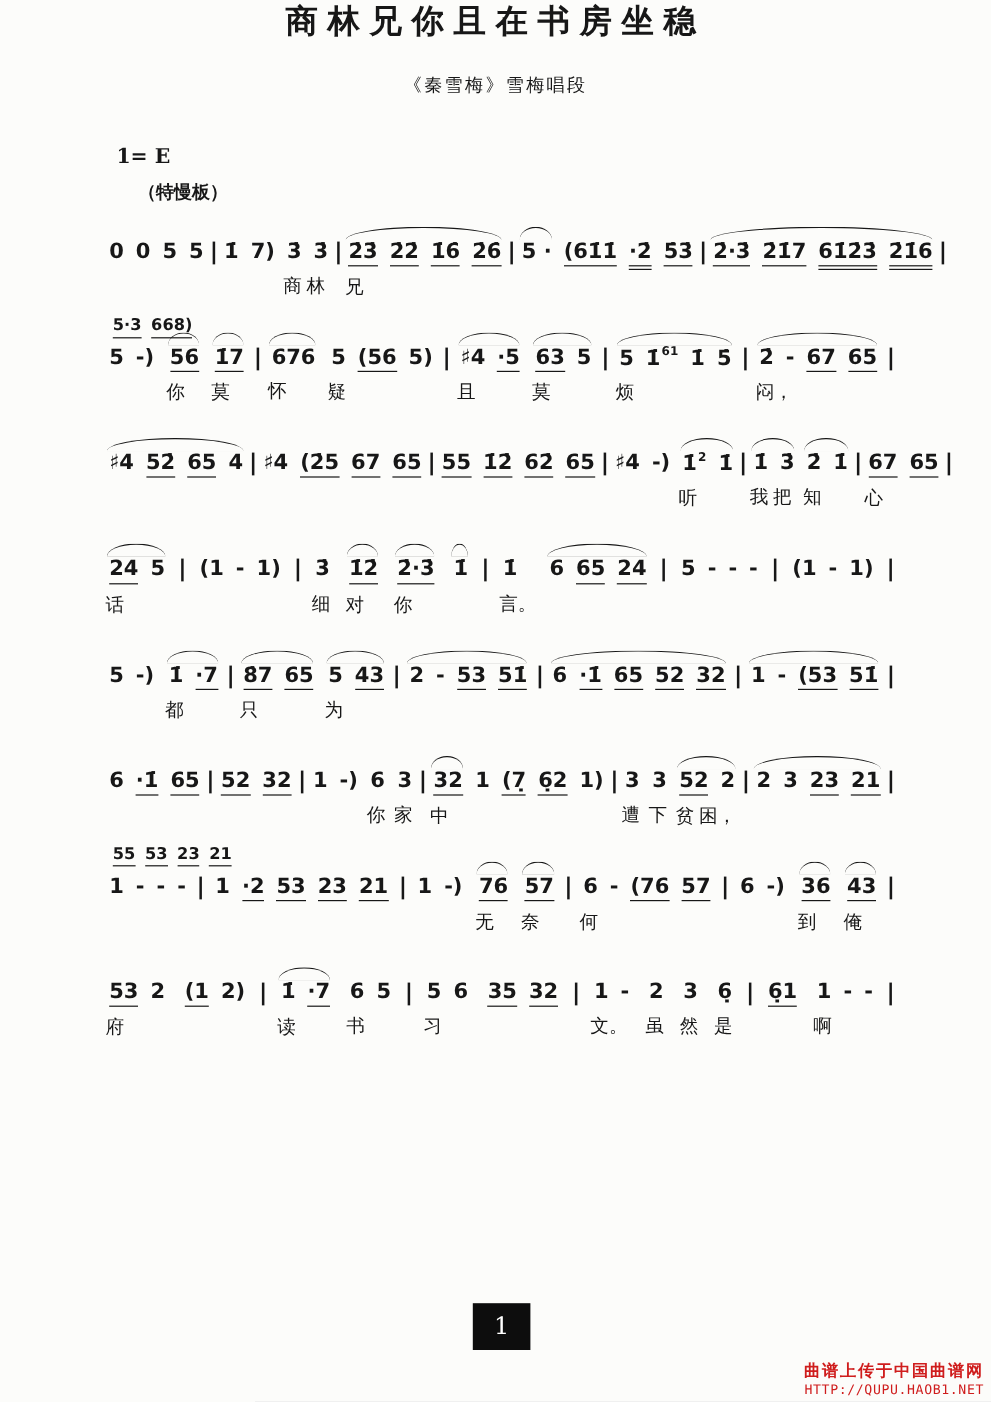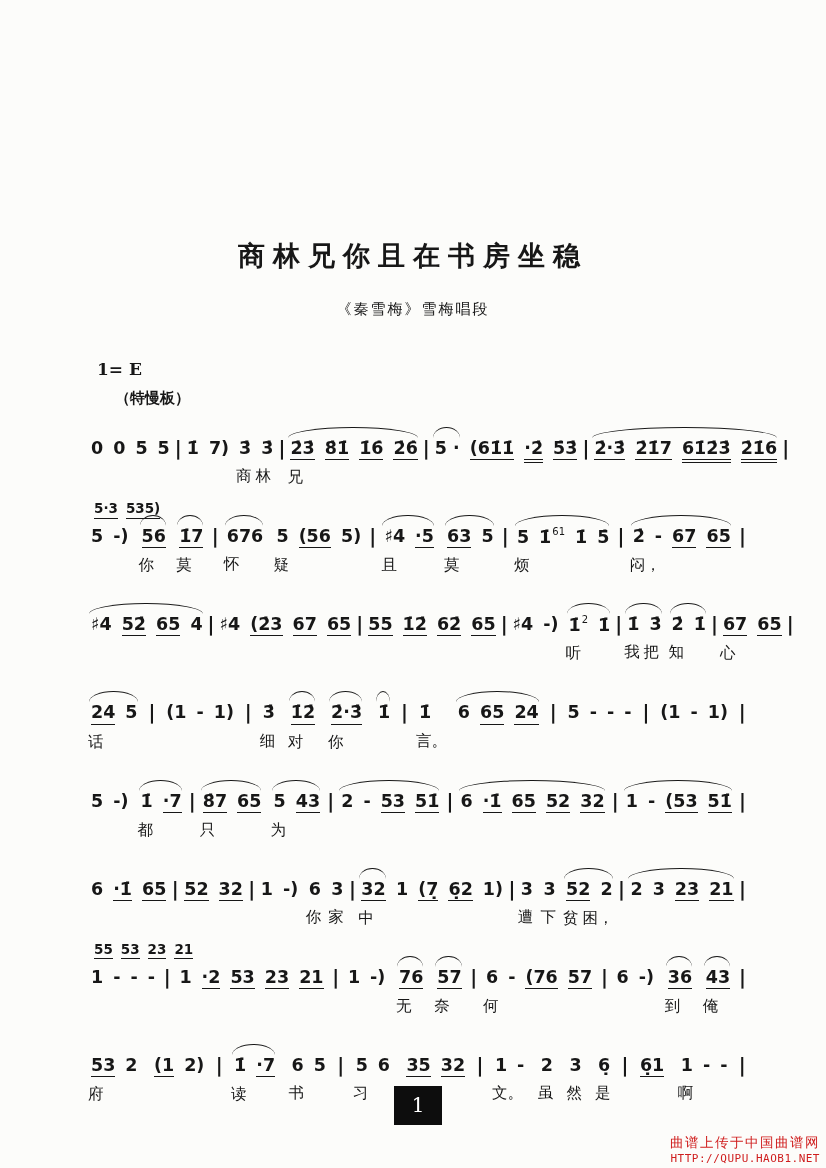--- a/index.html
+++ b/index.html
@@ -3,21 +3,21 @@
 <meta charset="utf-8">
 <style>
   html,body{margin:0;padding:0;background:#e8e8e8;}
   .page{
     width:826px;height:1168px;background:#fcfcfa;position:relative;
     font-family:"DejaVu Sans","Liberation Sans",sans-serif;color:#171717;
     overflow:hidden;margin:0 auto;box-sizing:border-box;
   }
   .title{
     text-align:center;font-size:27px;font-weight:bold;letter-spacing:8px;
-    padding-top:238px;font-family:"DejaVu Serif","Liberation Serif",serif;
+    font-family:"DejaVu Serif","Liberation Serif",serif;
   }
   .subtitle{text-align:center;font-size:15px;margin-top:26px;letter-spacing:2px;}
   .meta{margin:40px 0 0 97px;}
   .key{font-size:17px;font-weight:bold;font-family:"DejaVu Serif",serif;}
   .tempo{margin:10px 17px 0 18px;font-size:15px;font-weight:bold;}
   .score{margin:18px 80px 0 86px;}
   .line-wrap{position:relative;margin-bottom:26px;}
   .m-line{display:flex;justify-content:space-between;align-items:flex-start;}
   .cell{position:relative;padding-top:12px;text-align:left;}
   .bar{padding-top:12px;font-size:19px;font-weight:bold;line-height:1.15;}
@@ -29,28 +29,28 @@
   .u1{border-bottom:1.7px solid #171717;}
   .u2{border-bottom:4px double #171717;}
   .arc{
     position:absolute;left:3px;right:5px;top:1px;height:10px;
     border-top:1.7px solid #171717;
     border-radius:50% 50% 0 0 / 100% 100% 0 0;
   }
   .lyric{font-size:15.5px;margin-top:7px;white-space:nowrap;font-weight:normal;padding-left:2px;font-family:Liberation Serif, serif;}
   .pickup{position:absolute;top:-16px;left:4px;white-space:nowrap;}
   .pickup .grp{font-size:13.5px;margin:0 4px;}
-  .gsup{font-size:10px;font-weight:normal;vertical-align:8px;margin-left:1px;}
+  .gsup{font-size:10px;font-weight:bold;vertical-align:8px;margin-left:1px;}
   .page-num{
     position:absolute;left:394px;top:1086px;width:48px;height:39px;
     background:#0d0d0d;color:#ffffff;text-align:center;line-height:39px;
     font-size:20px;font-family:"DejaVu Serif",serif;
   }
   .footer{position:absolute;right:6px;bottom:3px;text-align:right;color:#cf1d1d;}
-  .footer .f1{font-size:13.5px;font-weight:normal;letter-spacing:1.5px;padding-left:48px;}
+  .footer .f1{font-size:13.5px;font-weight:bold;letter-spacing:1.5px;padding-left:48px;}
   .footer .f2{font-size:11px;font-weight:normal;letter-spacing:.5px;
     font-family:"DejaVu Sans Mono","Liberation Mono",monospace;}
 </style>
 </head>
 <body>
 
 <div class="page">
   <div class="title">商林兄你且在书房坐稳</div>
   <div class="subtitle">《秦雪梅》雪梅唱段</div>
   <div class="meta">
@@ -67,41 +67,41 @@
           <div class="cell">
             <div class="notes"><span class="grp">1̇</span><span class="grp">7)</span></div>
           </div>
           <div class="cell">
             <div class="notes"><span class="grp">3̇</span><span class="grp">3̇</span></div>
             <div class="lyric">商 林</div>
           </div>
           <span class="bar">|</span>
           <div class="cell">
             <div class="arc"></div>
-            <div class="notes"><span class="grp u1">2̇3̇</span><span class="grp u1">8̇1̇</span><span class="grp u1">1̇6̇</span><span class="grp u1">2̇6̇</span></div>
+            <div class="notes"><span class="grp u1">2̇3̇</span><span class="grp u1">2̇2̇</span><span class="grp u1">1̇6̇</span><span class="grp u1">2̇6̇</span></div>
             <div class="lyric">兄</div>
           </div>
           <span class="bar">|</span>
           <div class="cell">
             <div class="arc"></div>
             <div class="notes"><span class="grp">5 ·</span></div>
           </div>
           <div class="cell">
             <div class="notes"><span class="grp u1">(61̇1̇</span><span class="grp u2">·2̇</span><span class="grp u1">5̇3̇</span></div>
           </div>
           <span class="bar">|</span>
           <div class="cell">
             <div class="arc"></div>
             <div class="notes"><span class="grp u1">2̇·3̇</span><span class="grp u1">2̇1̇7</span><span class="grp u2">61̇2̇3̇</span><span class="grp u2">2̇1̇6</span></div>
           </div>
           <span class="bar">|</span>
         </div>
       </div>
       <div class="line-wrap">
-        <div class="pickup"><span class="grp u1">5·3</span><span class="grp u1">535)</span></div>
+        <div class="pickup"><span class="grp u1">5·3</span><span class="grp u1">668)</span></div>
         <div class="m-line">
           <div class="cell">
             <div class="notes"><span class="grp">5</span><span class="grp">-)</span></div>
           </div>
           <div class="cell">
             <div class="arc"></div>
             <div class="notes"><span class="grp u1">56</span></div>
             <div class="lyric">你</div>
           </div>
           <div class="cell">
@@ -146,21 +146,21 @@
         </div>
       </div>
       <div class="line-wrap">
         <div class="m-line">
           <div class="cell">
             <div class="arc"></div>
             <div class="notes"><span class="grp">♯4</span><span class="grp u1">52̇</span><span class="grp u1">65</span><span class="grp">4</span></div>
           </div>
           <span class="bar">|</span>
           <div class="cell">
-            <div class="notes"><span class="grp">♯4</span><span class="grp u1">(2̇3</span><span class="grp u1">67</span><span class="grp u1">65</span></div>
+            <div class="notes"><span class="grp">♯4</span><span class="grp u1">(2̇5</span><span class="grp u1">67</span><span class="grp u1">65</span></div>
           </div>
           <span class="bar">|</span>
           <div class="cell">
             <div class="notes"><span class="grp u1">55</span><span class="grp u1">1̇2̇</span><span class="grp u1">62̇</span><span class="grp u1">65</span></div>
           </div>
           <span class="bar">|</span>
           <div class="cell">
             <div class="notes"><span class="grp">♯4</span><span class="grp">-)</span></div>
           </div>
           <div class="cell">

